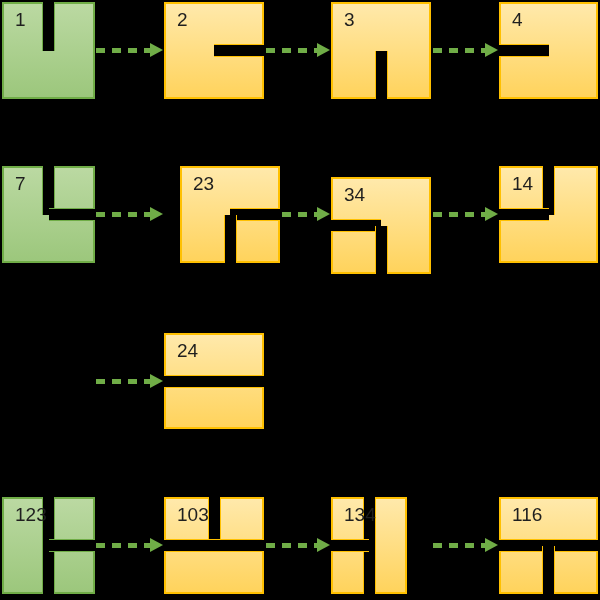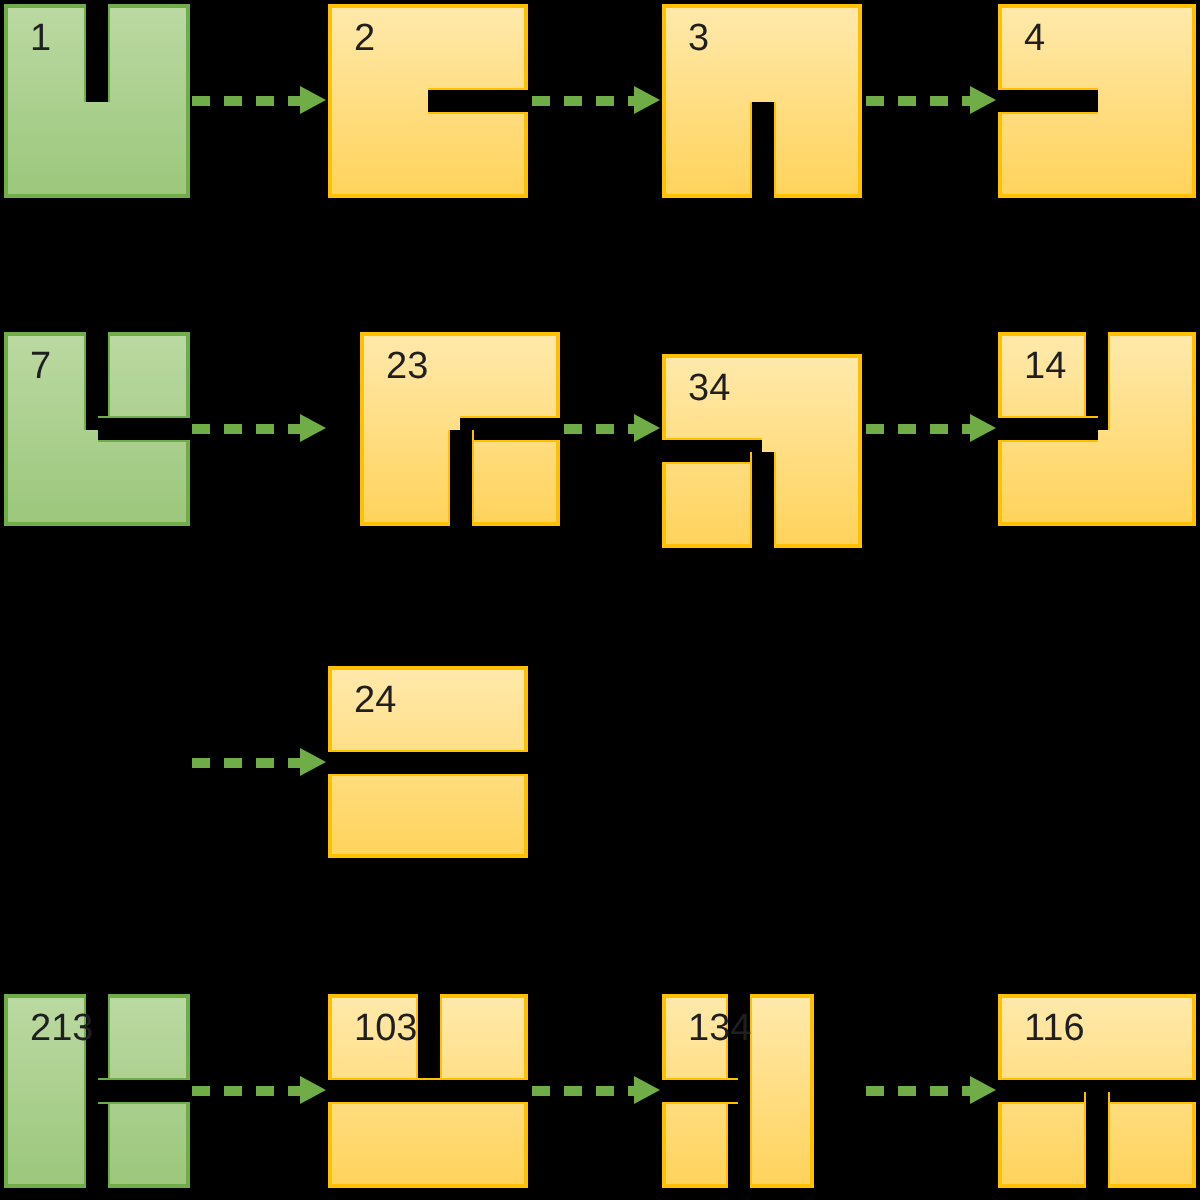--- a/index.html
+++ b/index.html
@@ -124,21 +124,21 @@
       <div class="seg seg-h-left"></div>
     </div>
 
   <div class="cell" style="left:164px;top:333px;width:100px;height:96px" data-style="orange">
     <span class="label">24</span>
   <div class="seg seg-h-left"></div>
       <div class="seg seg-h-right"></div>
     </div>
 
   <div class="cell" style="left:2px;top:497px;width:93px;height:97px" data-style="green">
-    <span class="label">213</span>
+    <span class="label">123</span>
   <div class="seg seg-v-top"></div>
       <div class="seg seg-v-bottom"></div>
       <div class="seg seg-h-right"></div>
     </div>
   <div class="cell" style="left:164px;top:497px;width:100px;height:97px" data-style="orange">
     <span class="label">103</span>
   <div class="seg seg-v-top"></div>
       <div class="seg seg-h-left"></div>
       <div class="seg seg-h-right"></div>
     </div>

